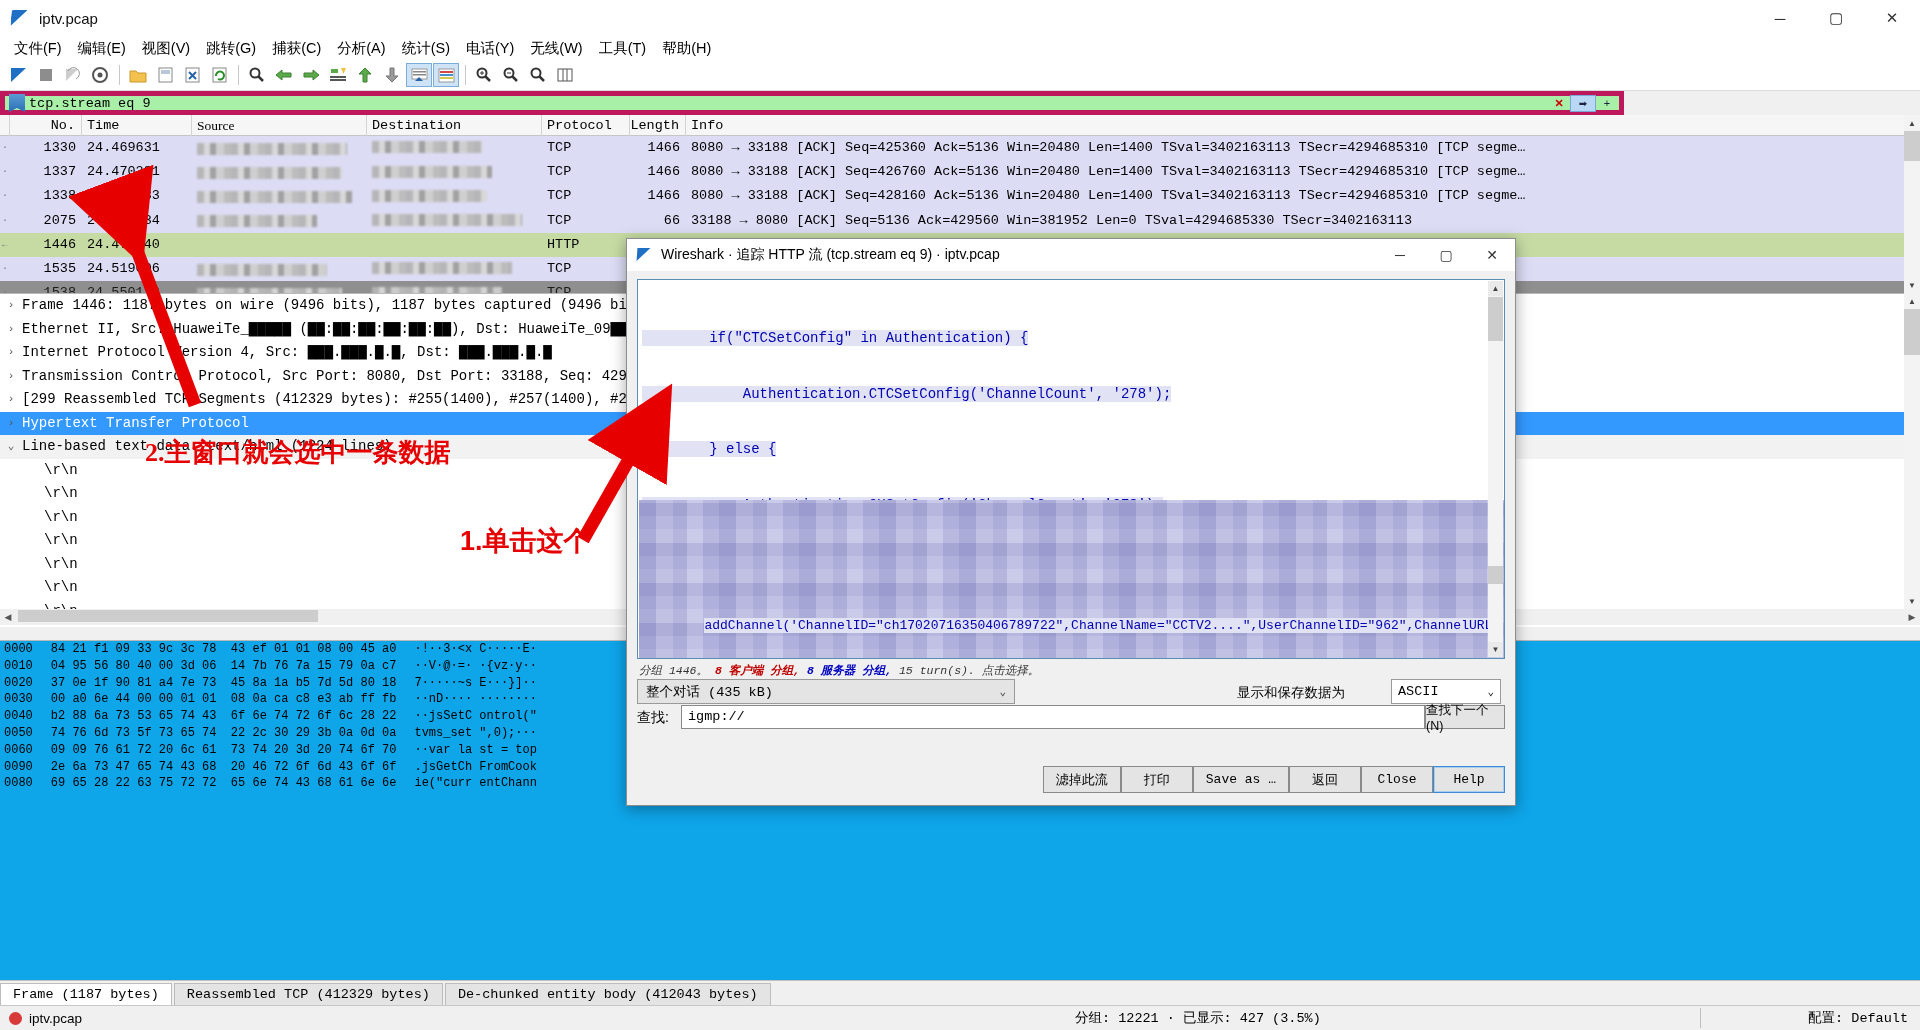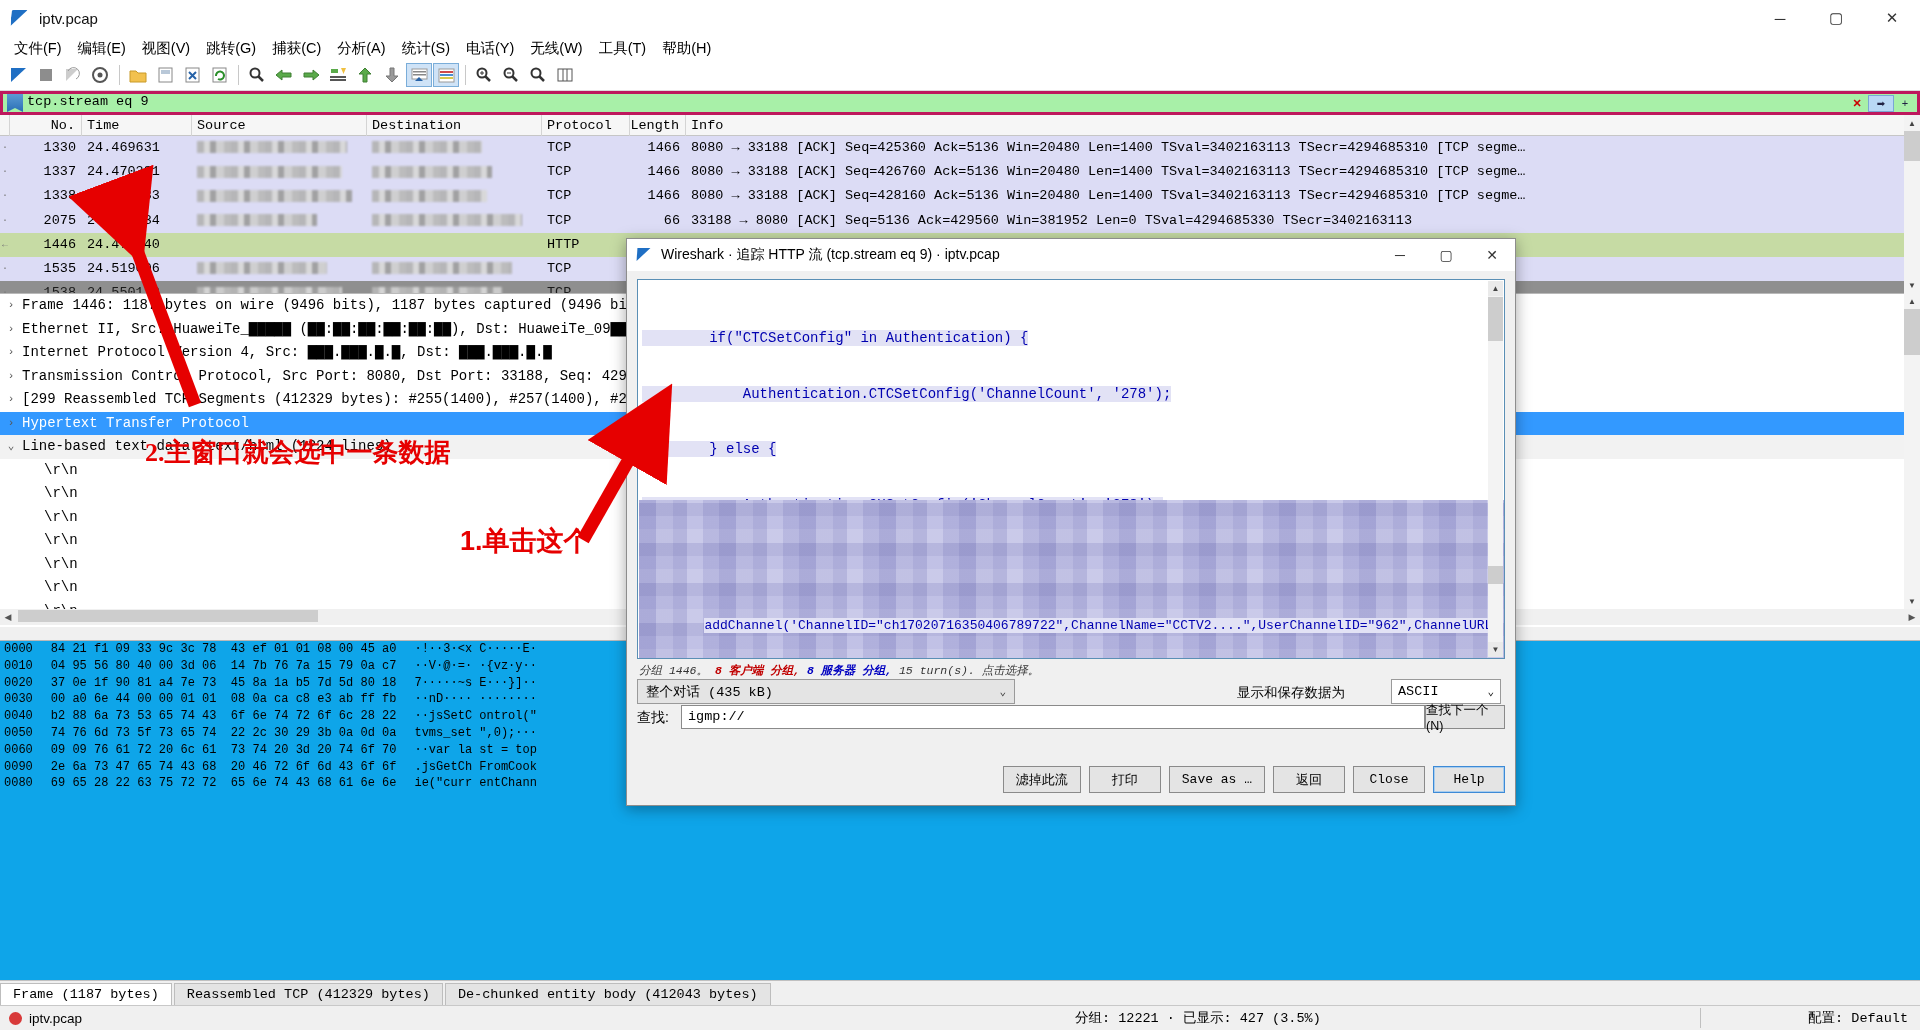--- a/index.html
+++ b/index.html
@@ -55,23 +55,23 @@
   .tbicon {
     width: 26px; height: 24px; margin-right: 1px;
     display: flex; align-items: center; justify-content: center;
     font-size: 15px; position: relative;
   }
   .tbicon.sel { background: #cfe3f7; border: 1px solid #7aadd9; }
   .tbsep { width: 1px; height: 20px; background: #c8c8c8; margin: 0 5px; }
 
   
   .filterbar {
-    position: absolute; left: 0; top: 91px; width: 1920px; height: 24px;
-    background: #a8f0a8; display: flex; 
-    border: 3px solid #be185d;
+    position: absolute; left: 0; top: 91px; width: 1624px; height: 24px;
+    background: #a8f0a8; display: flex; align-items: center;
+    border: 5px solid #be185d;
   }
   .filter-bookmark {
     width: 16px; height: 18px; margin-left: 4px; margin-right: 4px;
     background: linear-gradient(#5b9bd5,#2a6fb5);
     clip-path: polygon(0 0,100% 0,100% 100%,50% 78%,0 100%);
   }
   .filter-text {
     flex: 1; font-family: "Liberation Mono", monospace; font-size: 13.5px; color: #000;
   }
   .filter-right { display: flex; align-items: center; padding-right: 4px; gap: 3px; }
@@ -90,21 +90,21 @@
     display: flex; height: 21px; align-items: center;
     background: #f6f6f6; border-bottom: 1px solid #c6c6c6;
   }
   .pl-header .col { border-right: 1px solid #d4d4d4; height: 21px; line-height: 21px;
                     padding-left: 5px; overflow: hidden; white-space: nowrap; }
   .pl-row { display: flex; height: 24.2px; align-items: center; white-space: nowrap; }
   .pl-row .col { height: 24.2px; line-height: 24.2px; padding-left: 5px; overflow: hidden; }
   .c-marker { width: 10px; padding: 0 !important; text-align: center; color: #777; font-size: 10px;}
   .c-no   { width: 72px; text-align: right; padding-right: 6px !important; padding-left:0 !important;}
   .c-time { width: 110px; }
-  .c-src  { width: 175px; }
+  .c-src  { width: 175px; font-family: Liberation Serif, serif; }
   .c-dst  { width: 175px; }
   .c-proto{ width: 88px; }
   .c-len  { width: 56px; text-align: right; padding-right: 6px !important; padding-left:0 !important;}
   .c-info { flex: 1; }
   .rowsel-blue { background: #dcdcf5; }
   .rowsel-green { background: #c6dba4; }
   .rowsel-gray { background: #8f8f8f; color: #1a1a1a; }
   .blurbox { display:inline-block; height: 12px; vertical-align: middle;
     background-image:
       repeating-linear-gradient(90deg,#b5b5b5 0 7px,#d8d8d8 7px 13px,#9e9e9e 13px 19px,#cfcfcf 19px 27px,#bbb 27px 34px);
@@ -219,21 +219,21 @@
   .dlg-find-input {
     position: absolute; left: 54px; top: 466px; width: 744px; height: 24px;
     background: #fff; border: 1px solid #8a8a8a; padding-left: 6px;
     font-family:"Liberation Mono", monospace; font-size: 13.5px; line-height: 22px;
   }
   .dlg-findnext {
     position: absolute; right: 10px; top: 466px; width: 80px; height: 24px;
     background: #e4e4e4; border: 1px solid #8a8a8a;
     display:flex;align-items:center;justify-content:center; font-size: 12.5px;
   }
-  .dlg-buttons { position: absolute; right: 10px; bottom: 12px; display: flex; gap: 8px; }
+  .dlg-buttons { position: absolute; right: 10px; bottom: 12px; display: flex; gap: 0; }
   .dbtn {
     min-width: 72px; height: 27px; padding: 0 12px;
     background: #e4e4e4; border: 1px solid #8a8a8a;
     display: flex; align-items: center; justify-content: center;
     font-size: 13px;
   }
   .dbtn.mono { font-family:"Liberation Mono", monospace; }
   .dbtn.focus { border: 1px solid #3d8ad6; box-shadow: inset 0 0 0 1px #a8cdee; }
 
   .scrollv {

